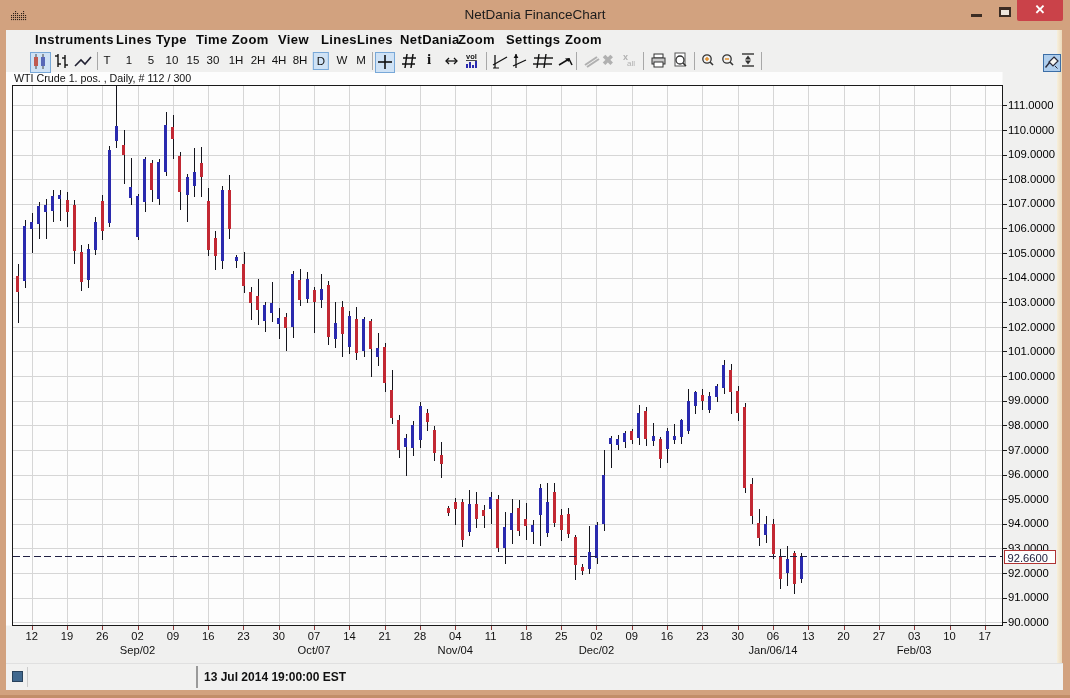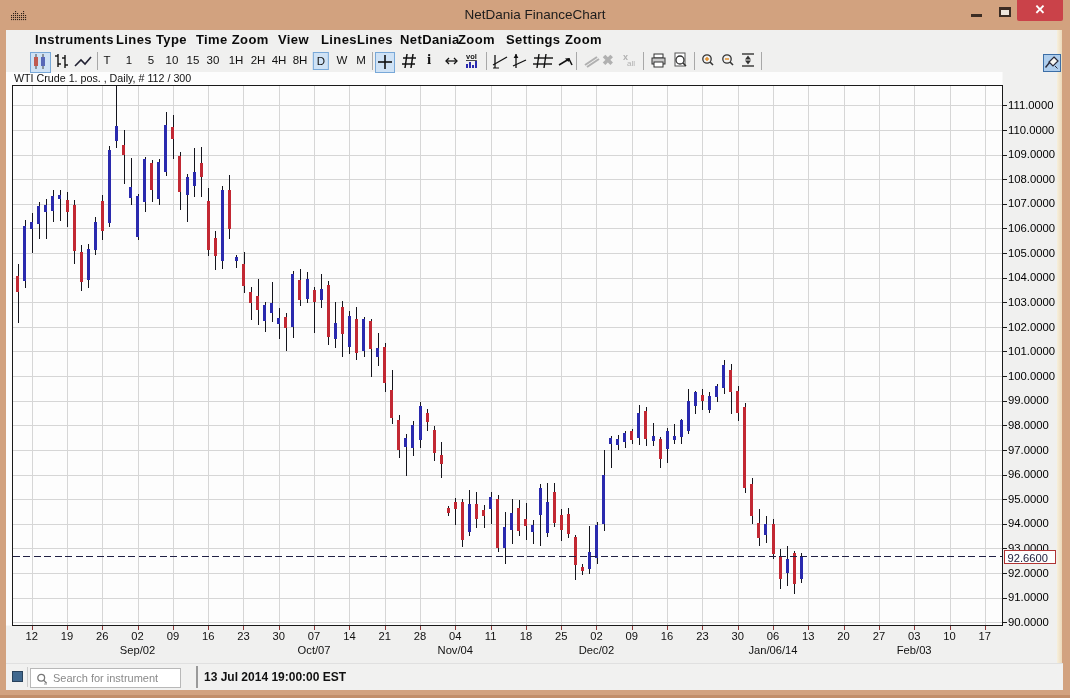--- a/index.html
+++ b/index.html
@@ -517,23 +517,15 @@
     <div class="sep" style="left:755px"></div>
     <div class="tbico" style="left:1037px;top:4px;width:18px;height:18px;background:#aecdec;border:1.5px solid #3c6ea6"><svg width="15" height="15" viewBox="0 0 15 15">
         <path d="M10 2 L14 6 L9 11 L5 7 Z" fill="#f6f6f2" stroke="#2a2a3a" stroke-width="1.2"></path>
         <path d="M5.5 7.5 L1.5 12.5" stroke="#2a2a3a" stroke-width="1.4"></path>
         <path d="M11 11 l2.5 2.5" stroke="#2a2a3a" stroke-width="1"></path>
       </svg></div>
   </div>
 <div id="statusbar">
  <div id="sqico"></div>
     <div id="ssep1"></div>
- <div id="searchbox">
-      <svg style="position:absolute;left:4px;top:3px" width="15" height="14" viewBox="0 0 15 14">
-        <circle cx="6.2" cy="5.8" r="3.4" fill="none" stroke="#777" stroke-width="1.3"></circle>
-        <line x1="8.8" y1="8.4" x2="11.6" y2="11.2" stroke="#777" stroke-width="1.3"></line>
-        <path d="M9 12h3" stroke="#999" stroke-width="1"></path>
-      </svg>
-      <span class="ph">Search for instrument</span>
-    </div>
  <div id="ssep2"></div>
  <div id="sdate">13 Jul 2014 19:00:00 EST</div>
 </div>
 <div style="position:absolute;left:0;top:695px;width:1070px;height:3px;background:#c28e69"></div>
 </body></html>

